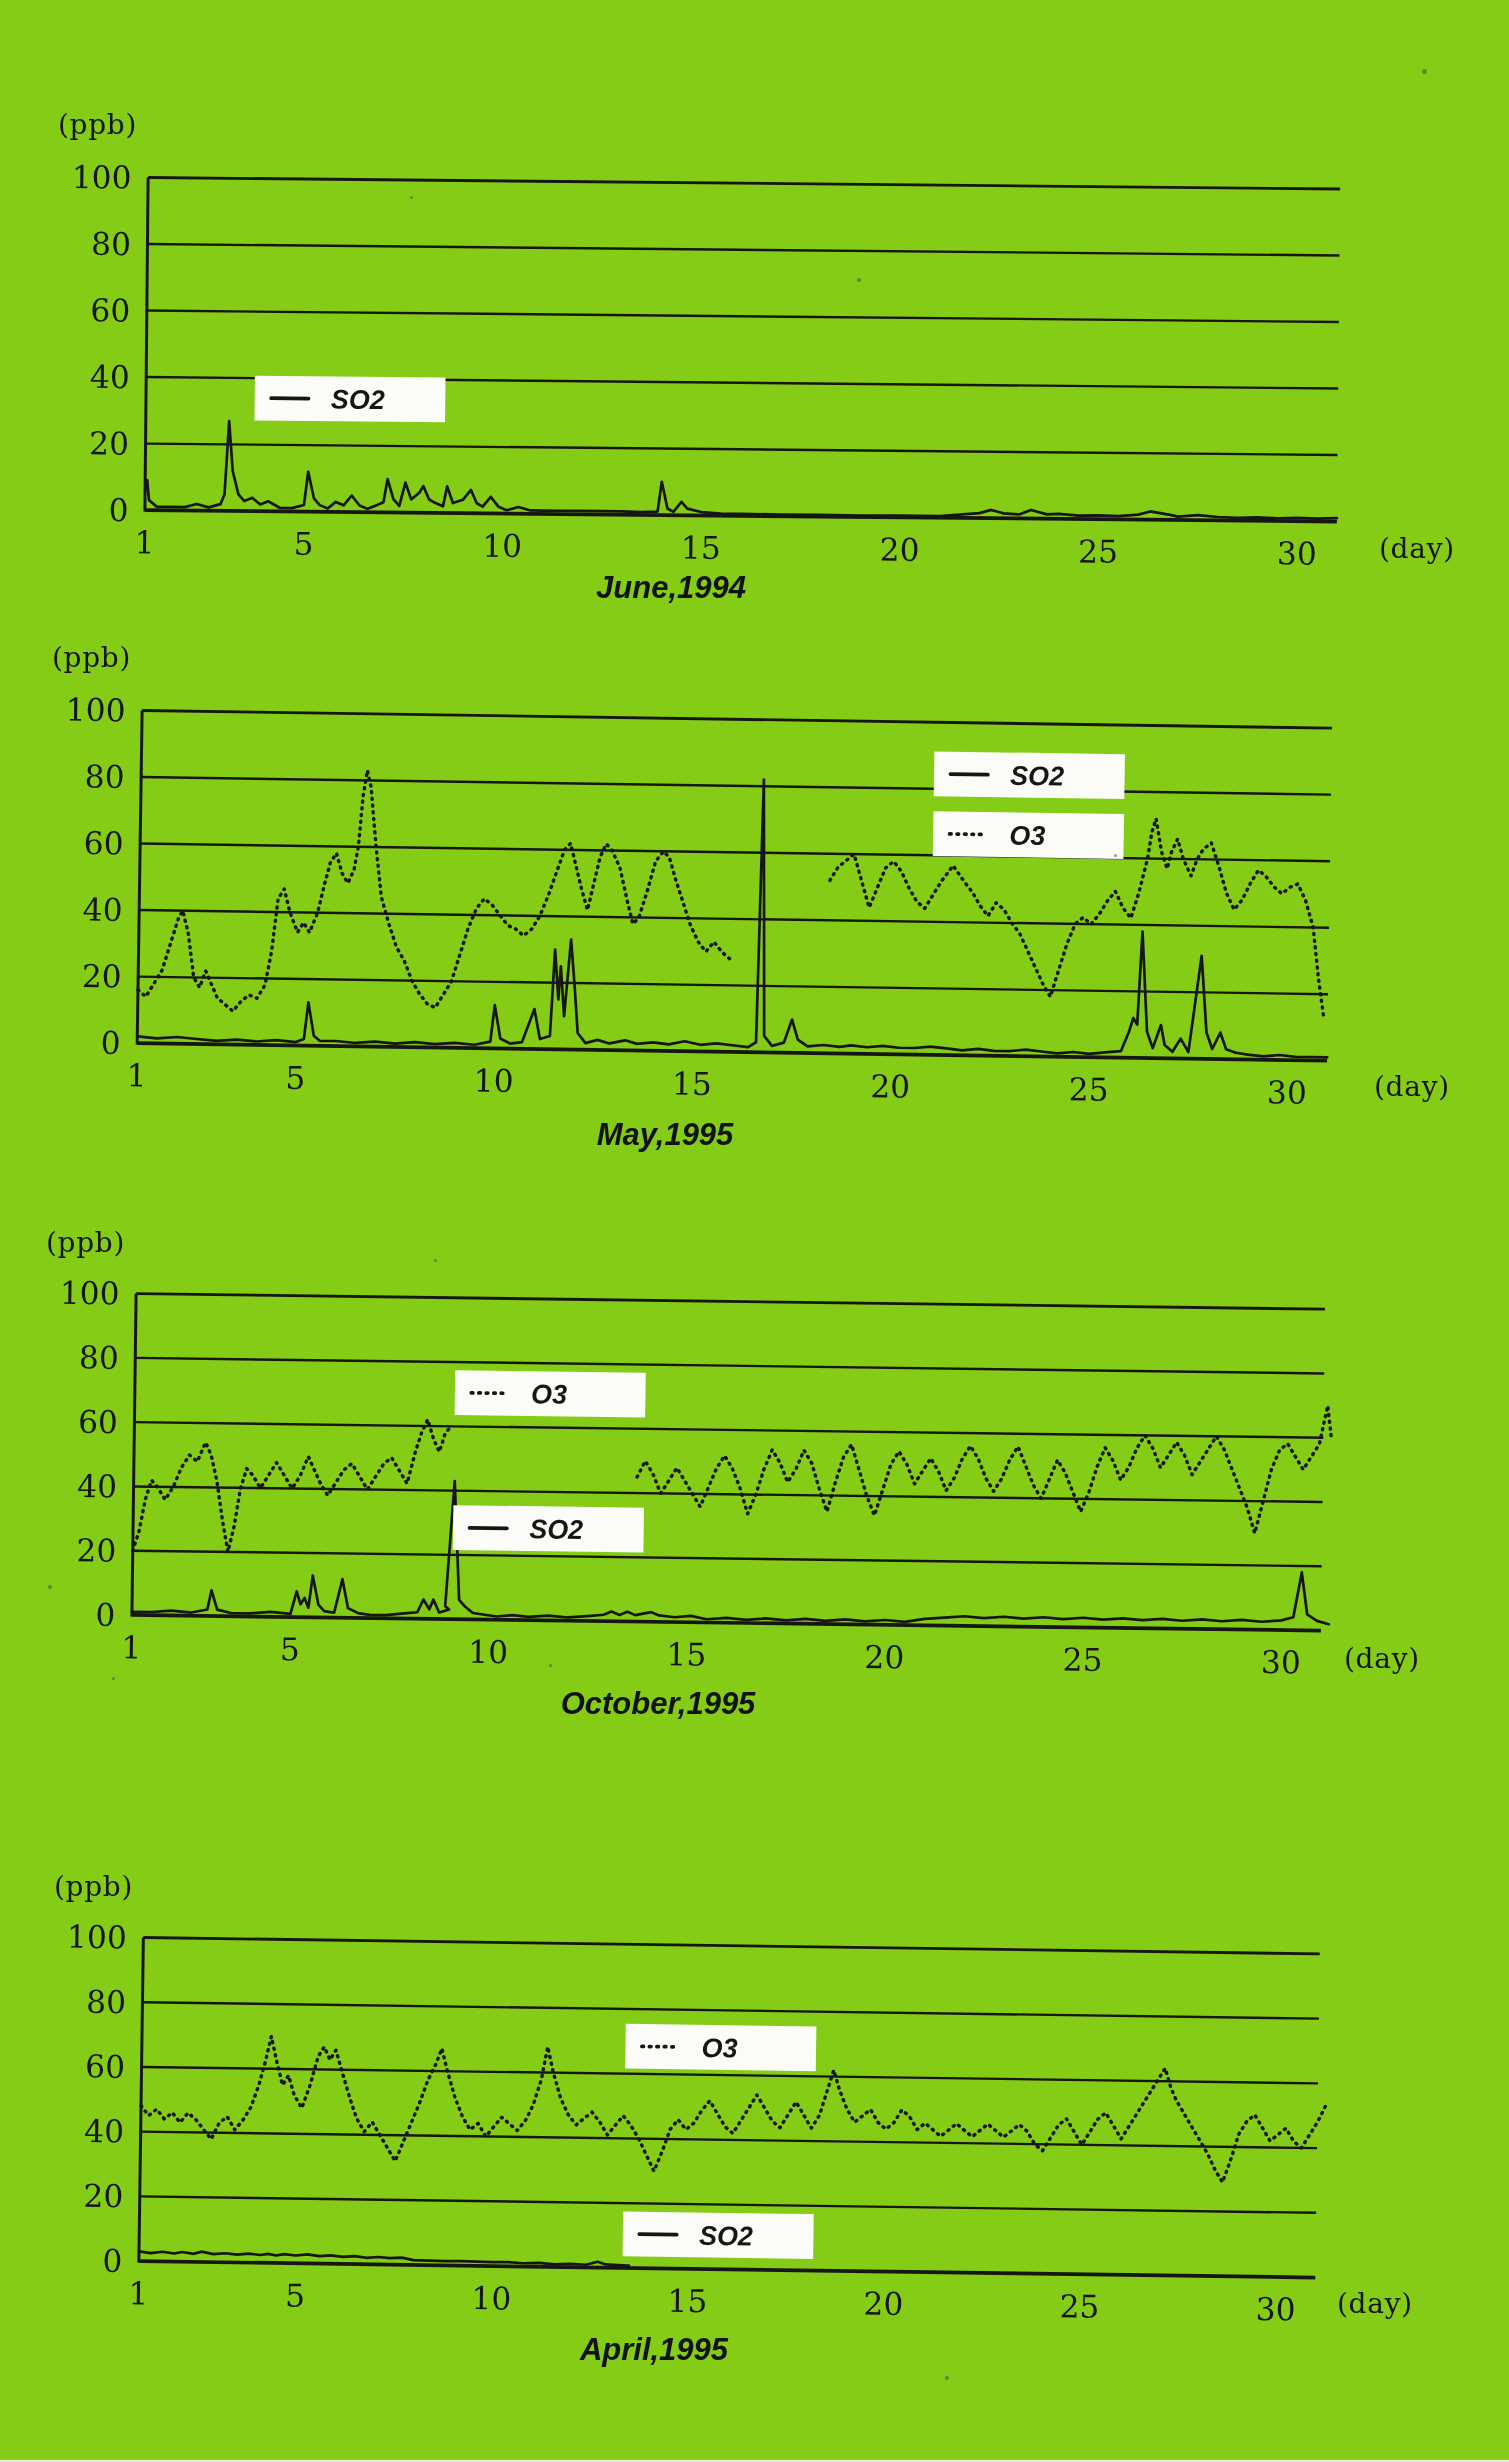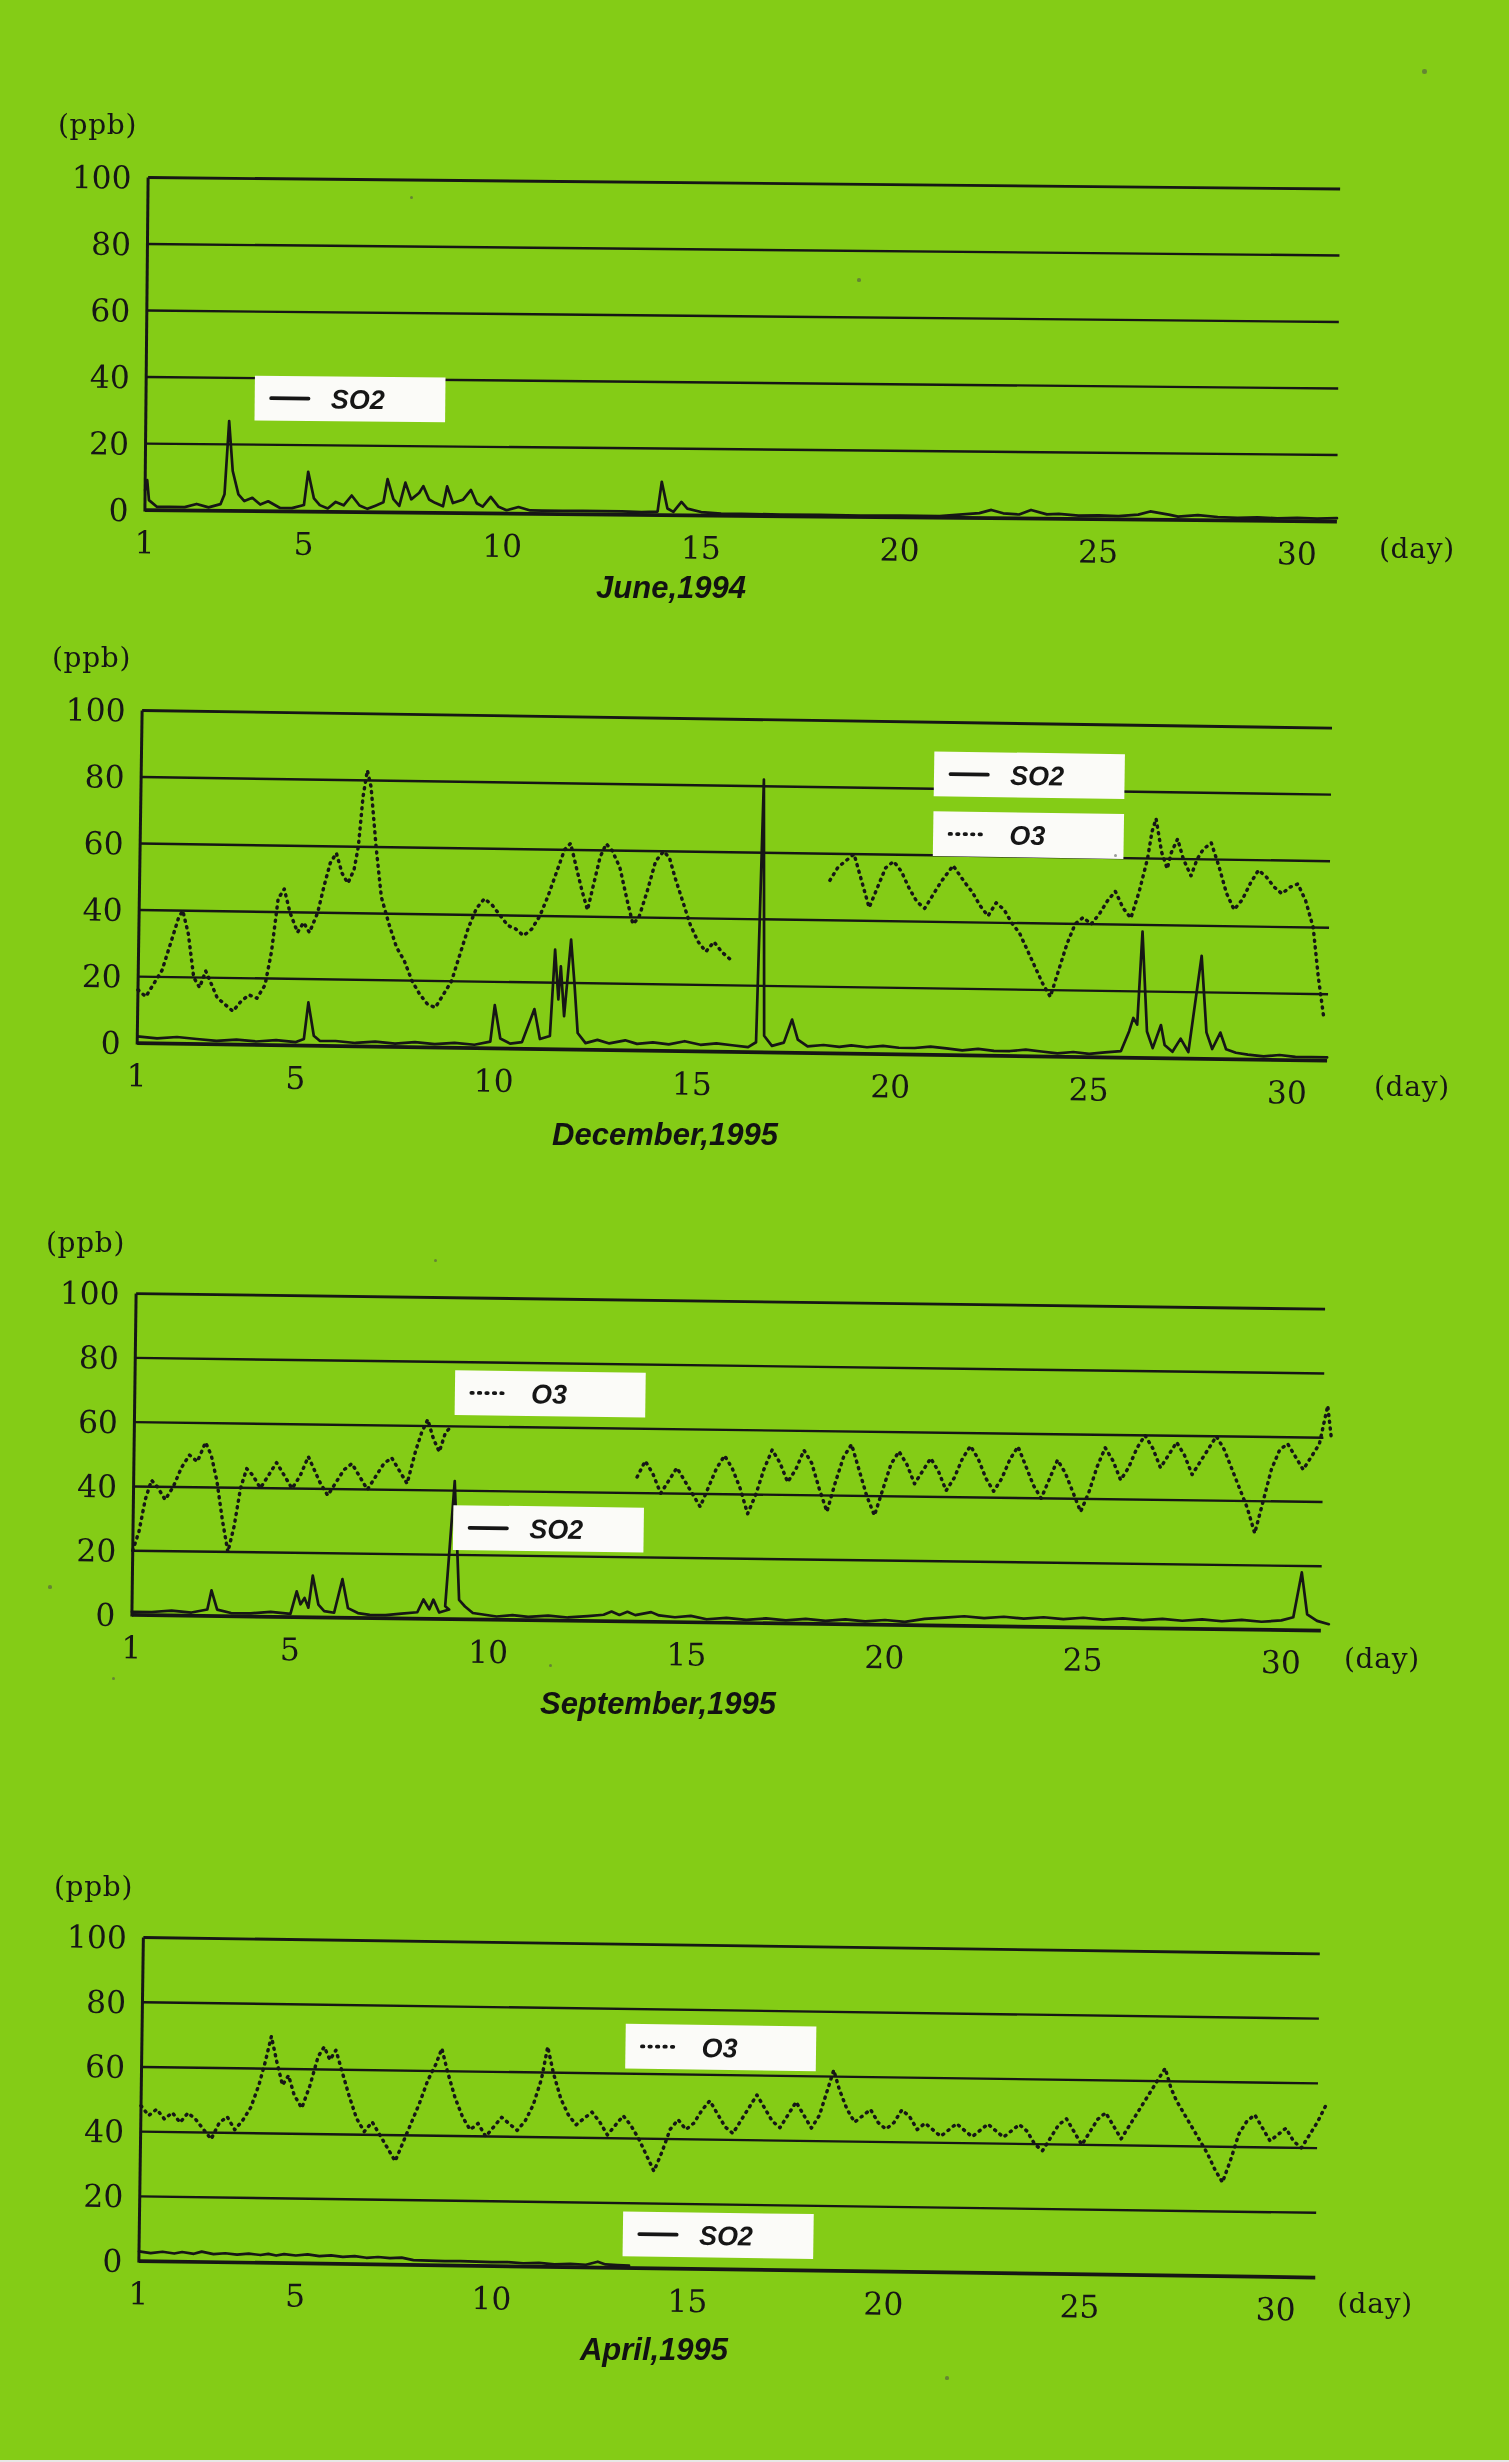--- a/index.html
+++ b/index.html
@@ -91,21 +91,21 @@
           <polyline points="150.0,541.1 176.5,543.3 203.1,541.1 229.6,543.3 256.1,545.5 282.7,543.3 309.2,545.5 335.7,543.3 362.3,545.5 372.9,541.1 378.2,492.1 386.1,536.6 394.1,543.3 415.3,543.3 441.9,545.5 468.4,543.3 494.9,545.5 521.5,543.3 548.0,545.5 574.5,543.3 601.1,545.5 622.3,541.1 627.6,492.1 635.6,536.6 648.8,543.3 664.7,541.1 680.7,496.6 688.6,536.6 701.9,532.2 707.2,416.5 712.5,483.3 715.2,438.8 720.5,505.5 728.4,403.1 733.7,461.0 739.0,527.8 749.7,541.1 765.6,536.6 781.5,541.1 802.7,536.6 818.6,541.1 839.9,538.9 861.1,541.1 882.3,536.6 903.5,541.1 924.8,538.9 946.0,541.1 967.2,543.3 977.8,536.6 983.1,185.1 988.5,527.8 999.1,541.1 1015.0,536.6 1025.6,505.5 1033.6,532.2 1046.8,541.1 1068.1,538.9 1089.3,541.1 1105.2,538.9 1126.4,541.1 1147.7,538.9 1168.9,541.1 1190.1,541.1 1211.3,538.9 1232.6,541.1 1253.8,543.3 1275.0,541.1 1296.2,543.3 1317.5,543.3 1338.7,541.1 1359.9,543.3 1381.1,545.5 1402.4,543.3 1423.6,545.5 1444.8,543.3 1466.1,541.1 1476.7,514.4 1482.0,496.6 1487.3,505.5 1492.6,380.9 1500.5,514.4 1508.5,536.6 1519.1,505.5 1524.4,532.2 1535.0,541.1 1545.7,523.3 1556.3,541.1 1572.2,412.1 1580.1,514.4 1588.1,536.6 1598.7,514.4 1606.7,536.6 1619.9,541.1 1635.9,543.3 1657.1,545.5 1678.3,543.3 1699.5,545.5 1720.8,545.5 1742.0,545.5" fill="none" stroke="#161616" stroke-linejoin="round" stroke-linecap="round" stroke-width="3.6"></polyline>
           <rect x="1210.5600000000002" y="143.97500000000002" width="255" height="60" fill="#fbfbf8"></rect>
           <line x1="1232.5600000000002" y1="173.97500000000002" x2="1282.5600000000002" y2="173.97500000000002" stroke="#161616" stroke-linecap="round" stroke-width="5"></line>
           <text x="1312.5600000000002" y="186.97500000000002" text-anchor="start" fill="#161616" style="font: italic 700 36px &quot;Liberation Sans&quot;, sans-serif;">SO2</text>
           <rect x="1210.5600000000002" y="224.075" width="255" height="60" fill="#fbfbf8"></rect>
           <line x1="1232.5600000000002" y1="254.075" x2="1282.5600000000002" y2="254.075" stroke="#161616" stroke-linecap="round" stroke-width="5" stroke-dasharray="2 8"></line>
           <text x="1312.5600000000002" y="267.075" text-anchor="start" fill="#161616" style="font: italic 700 36px &quot;Liberation Sans&quot;, sans-serif;">O3</text>
         </g>
       </svg>
     <div class="dayl">(day)</div>
-    <div class="title">December,1995</div>
+    <div class="title">May,1995</div>
   </section>
 
   <section class="chart c3">
     <div class="ppb">(ppb)</div>
     <svg class="plot" viewBox="0 0 1991 690" width="1488" height="516">
         <g transform="rotate(0.75 150 105)">
           <line x1="150" y1="535" x2="1741" y2="535" stroke="#161616" stroke-width="5"></line>
           <text x="128" y="550" text-anchor="end" fill="#161616" style="font: 42px &quot;DejaVu Serif&quot;, serif;">0</text>
           <line x1="150" y1="449" x2="1741" y2="449" stroke="#161616" stroke-width="3.2"></line>
           <text x="128" y="464" text-anchor="end" fill="#161616" style="font: 42px &quot;DejaVu Serif&quot;, serif;">20</text>
@@ -130,21 +130,21 @@
           <polyline points="150.0,530.7 176.5,530.7 203.0,528.5 229.6,530.7 250.8,526.4 256.1,500.6 264.0,526.4 282.6,530.7 309.1,530.7 335.6,528.5 362.1,530.7 370.1,500.6 375.4,517.8 380.7,509.2 386.0,522.1 391.3,479.1 399.3,517.8 407.2,526.4 420.5,528.5 431.1,483.4 439.0,522.1 452.3,528.5 468.2,530.7 489.4,530.7 510.6,528.5 531.8,526.4 539.8,509.2 547.8,522.1 553.1,509.2 561.0,526.4 574.3,522.1 569.0,517.8 579.6,350.1 587.5,509.2 595.5,517.8 606.1,526.4 622.0,528.5 637.9,530.7 659.1,528.5 680.3,530.7 706.9,528.5 733.4,530.7 759.9,528.5 781.1,526.4 791.7,522.1 802.3,526.4 812.9,522.1 823.5,526.4 844.7,522.1 855.3,526.4 876.6,528.5 897.8,526.4 919.0,530.7 945.5,528.5 972.0,530.7 998.5,528.5 1025.0,530.7 1051.6,528.5 1078.1,530.7 1104.6,528.5 1131.1,530.7 1157.6,528.5 1184.2,530.7 1210.7,526.4 1237.2,524.3 1263.7,522.1 1290.2,524.3 1316.7,522.1 1343.3,524.3 1369.8,522.1 1396.3,524.3 1422.8,522.1 1449.3,524.3 1475.8,522.1 1502.3,524.3 1528.9,522.1 1555.4,524.3 1581.9,522.1 1608.4,524.3 1634.9,522.1 1661.5,524.3 1688.0,522.1 1703.9,517.8 1714.5,457.6 1722.4,513.5 1735.7,522.1 1751.6,526.4" fill="none" stroke="#161616" stroke-linejoin="round" stroke-linecap="round" stroke-width="3.6"></polyline>
           <rect x="578.2529999999999" y="201.85000000000002" width="255" height="60" fill="#fbfbf8"></rect>
           <line x1="600.2529999999999" y1="231.85000000000002" x2="650.2529999999999" y2="231.85000000000002" stroke="#161616" stroke-linecap="round" stroke-width="5" stroke-dasharray="2 8"></line>
           <text x="680.2529999999999" y="244.85000000000002" text-anchor="start" fill="#161616" style="font: italic 700 36px &quot;Liberation Sans&quot;, sans-serif;">O3</text>
           <rect x="578.2529999999999" y="382.45" width="255" height="60" fill="#fbfbf8"></rect>
           <line x1="600.2529999999999" y1="412.45" x2="650.2529999999999" y2="412.45" stroke="#161616" stroke-linecap="round" stroke-width="5"></line>
           <text x="680.2529999999999" y="425.45" text-anchor="start" fill="#161616" style="font: italic 700 36px &quot;Liberation Sans&quot;, sans-serif;">SO2</text>
         </g>
       </svg>
     <div class="dayl">(day)</div>
-    <div class="title">September,1995</div>
+    <div class="title">October,1995</div>
   </section>
 
   <section class="chart c4">
     <div class="ppb">(ppb)</div>
     <svg class="plot" viewBox="0 0 1974 693" width="1476" height="518">
         <g transform="rotate(0.8 150 105)">
           <line x1="150" y1="538" x2="1724" y2="538" stroke="#161616" stroke-width="5"></line>
           <text x="128" y="553" text-anchor="end" fill="#161616" style="font: 42px &quot;DejaVu Serif&quot;, serif;">0</text>
           <line x1="150" y1="451.4" x2="1724" y2="451.4" stroke="#161616" stroke-width="3.2"></line>
           <text x="128" y="466.4" text-anchor="end" fill="#161616" style="font: 42px &quot;DejaVu Serif&quot;, serif;">20</text>

